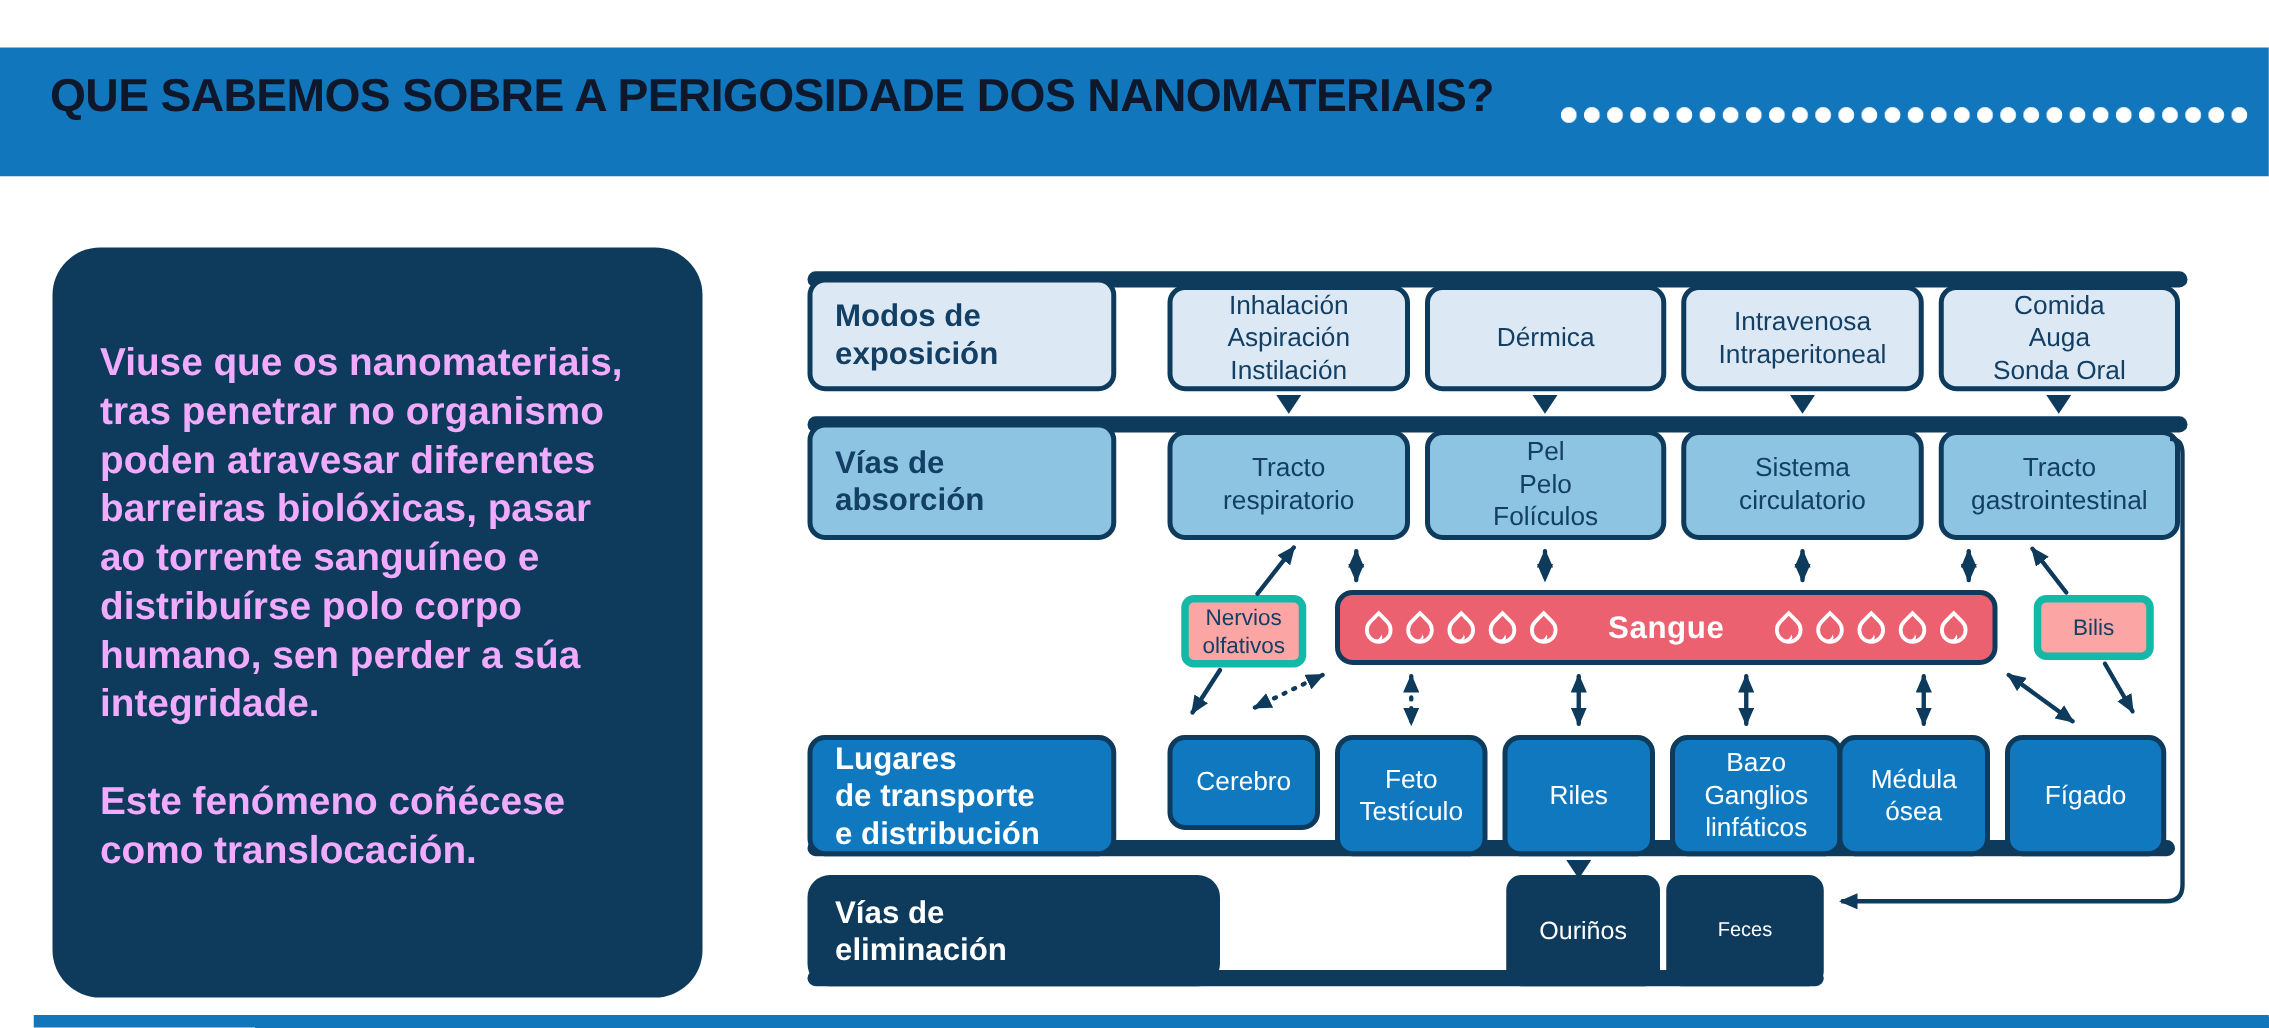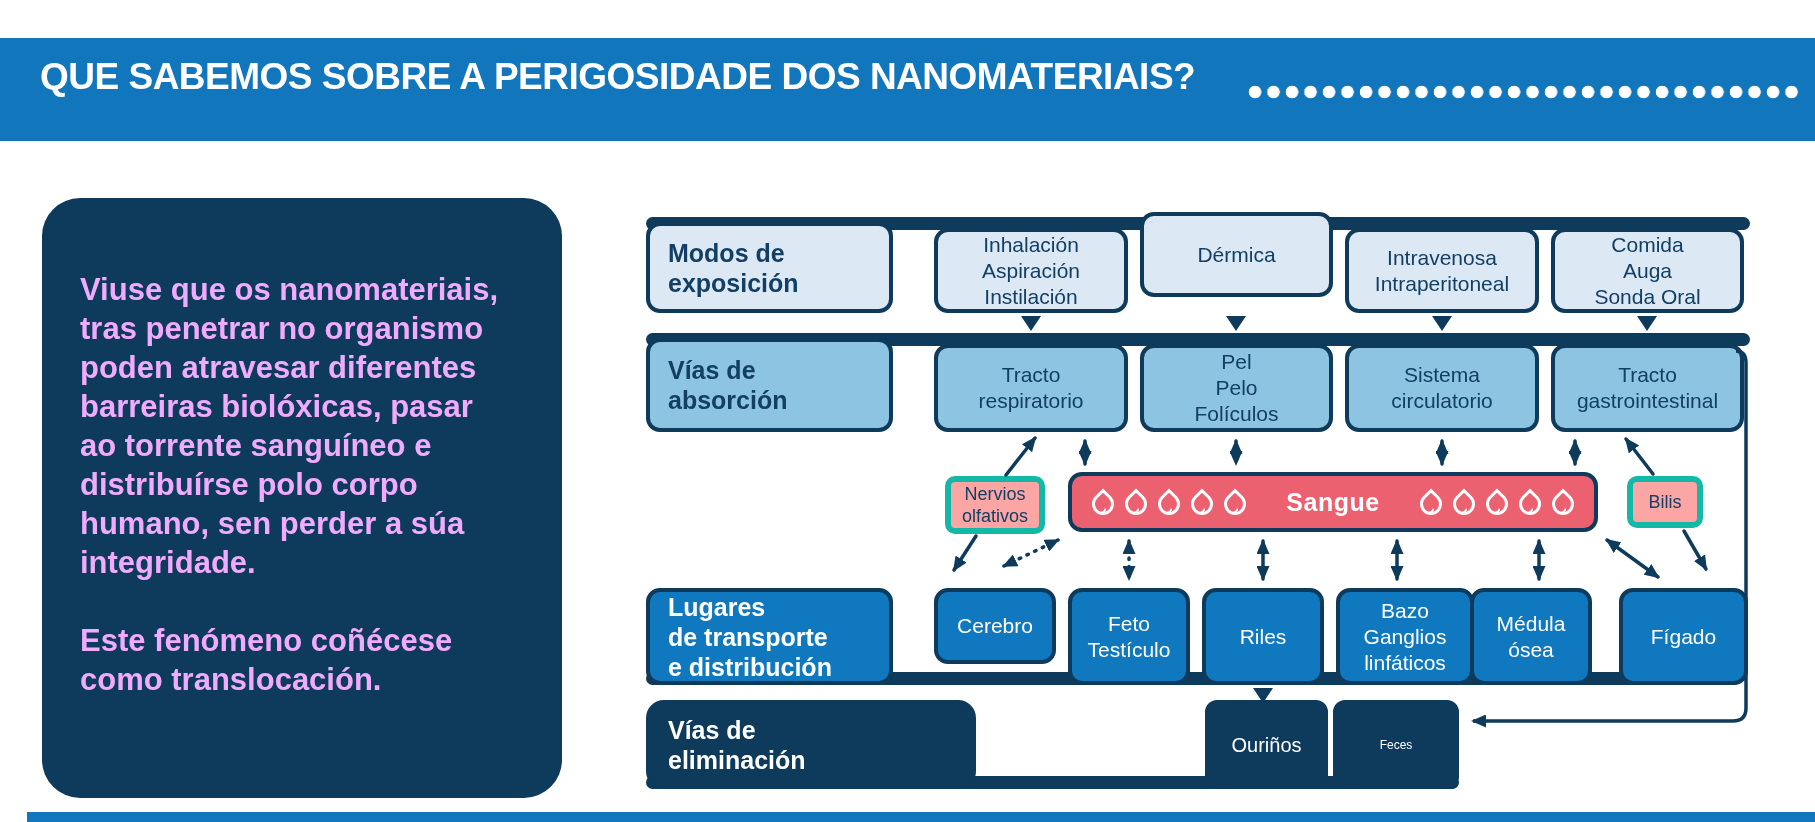--- a/index.html
+++ b/index.html
@@ -3,21 +3,21 @@
 <meta charset="utf-8">
 <style>
   html,body{margin:0;padding:0;background:#ffffff;}
   body{width:1815px;height:822px;position:relative;overflow:hidden;
        font-family:"Liberation Sans", sans-serif;}
 
   
   .header-bar{position:absolute;left:0;top:38px;width:1815px;height:103px;
               background:#1276bd;}
   .page-title{position:absolute;left:40px;top:0;height:78px;display:flex;align-items:center;
-              margin:0;color:#ffffff;font-size:37px;font-weight:bold;letter-spacing:-0.5px;
+              margin:0;color:#0f172a;font-size:37px;font-weight:bold;letter-spacing:-0.5px;
               white-space:nowrap;}
   .dots-deco{position:absolute;left:1248px;top:47px;width:552px;height:14px;
              background-image:radial-gradient(circle at 7px 7px,#ffffff 6px,rgba(255,255,255,0) 6.6px);
              background-size:18.5px 14px;background-repeat:repeat-x;}
 
   
   .intro-panel{position:absolute;left:42px;top:198px;width:520px;height:600px;
                background:#0e3a5c;border-radius:38px;box-sizing:border-box;
                padding:72px 30px 0 38px;color:#f0abfc;}
   .intro-panel p{margin:0 0 39px 0;font-size:31px;line-height:39px;font-weight:bold;
@@ -82,21 +82,21 @@
 <div class="strip" style="left:646px;top:217px;width:1104px;"></div>
 <div class="strip" style="left:646px;top:333px;width:1104px;"></div>
 <div class="strip" style="left:646px;top:672px;width:1094px;"></div>
 <div class="strip" style="left:646px;top:776px;width:813px;"></div>
 
 <div class="rowlabel fill-light" style="left:646px;top:222px;width:247px;height:91px;">Modos de
 exposición</div>
 <div class="dbox fill-light" style="left:934px;top:228px;width:194px;height:85px;">Inhalación
 Aspiración
 Instilación</div>
-<div class="dbox fill-light" style="left:1140px;top:212px;width:193px;height:85px;">Dérmica</div>
+<div class="dbox fill-light" style="left:1140px;top:228px;width:193px;height:85px;">Dérmica</div>
 <div class="dbox fill-light" style="left:1345px;top:228px;width:194px;height:85px;">Intravenosa
 Intraperitoneal</div>
 <div class="dbox fill-light" style="left:1551px;top:228px;width:193px;height:85px;">Comida
 Auga
 Sonda Oral</div>
 
 <div class="rowlabel fill-medium" style="left:646px;top:338px;width:247px;height:94px;">Vías de
 absorción</div>
 <div class="dbox fill-medium" style="left:934px;top:344px;width:194px;height:88px;">Tracto
 respiratorio</div>
@@ -122,40 +122,40 @@
   <span class="blood-label">Sangue</span>
   <span class="drop-group">
       <span class="drop"></span>
       <span class="drop"></span>
       <span class="drop"></span>
       <span class="drop"></span>
       <span class="drop"></span>
     </span>
 </div>
 
-<div class="small-node" style="left:1627px;top:476px;width:76px;height:52px;">Bilis</div>
+<div class="small-node" style="left:1627px;top:476px;width:96px;height:52px;">Bilis</div>
 
 <div class="rowlabel fill-bright" style="left:646px;top:588px;width:247px;height:97px;">Lugares
 de transporte
 e distribución</div>
 <div class="dbox fill-bright" style="left:934px;top:588px;width:122px;height:76px;">Cerebro</div>
 <div class="dbox fill-bright" style="left:1068px;top:588px;width:122px;height:97px;">Feto
 Testículo</div>
 <div class="dbox fill-bright" style="left:1202px;top:588px;width:122px;height:97px;">Riles</div>
 <div class="dbox fill-bright" style="left:1336px;top:588px;width:138px;height:97px;">Bazo
 Ganglios
 linfáticos</div>
 <div class="dbox fill-bright" style="left:1470px;top:588px;width:122px;height:97px;">Médula
 ósea</div>
-<div class="dbox fill-bright" style="left:1604px;top:588px;width:129px;height:97px;margin-left:15px;">Fígado</div>
+<div class="dbox fill-bright" style="left:1604px;top:588px;width:129px;height:97px;">Fígado</div>
 
 <div class="rowlabel fill-navy" style="left:646px;top:700px;width:330px;height:89px;border-radius:18px;">Vías de
 eliminación</div>
 <div class="dbox fill-navy" style="left:1205px;top:700px;width:123px;height:89px;font-size:20px;border-radius:12px;">Ouriños</div>
-<div class="dbox fill-navy" style="left:1333px;top:700px;width:126px;height:89px;font-size:12px;border-radius:12px;">Feces</div>
+<div class="dbox fill-navy" style="left:1333px;top:700px;width:126px;height:89px;font-size:16px;border-radius:12px;">Feces</div>
 
 <svg class="arrow-layer" viewBox="0 0 1815 822" xmlns="http://www.w3.org/2000/svg">
   <defs>
     <marker id="ah" markerUnits="userSpaceOnUse" markerWidth="15" markerHeight="13" refX="13" refY="6.5" orient="auto-start-reverse">
       <path d="M0,0 L15,6.5 L0,13 Z" fill="#0e3a5c"></path>
     </marker>
   </defs>
 
   <g fill="#0e3a5c">
     <path d="M1021,316 L1041,316 L1031,331 Z"></path>

